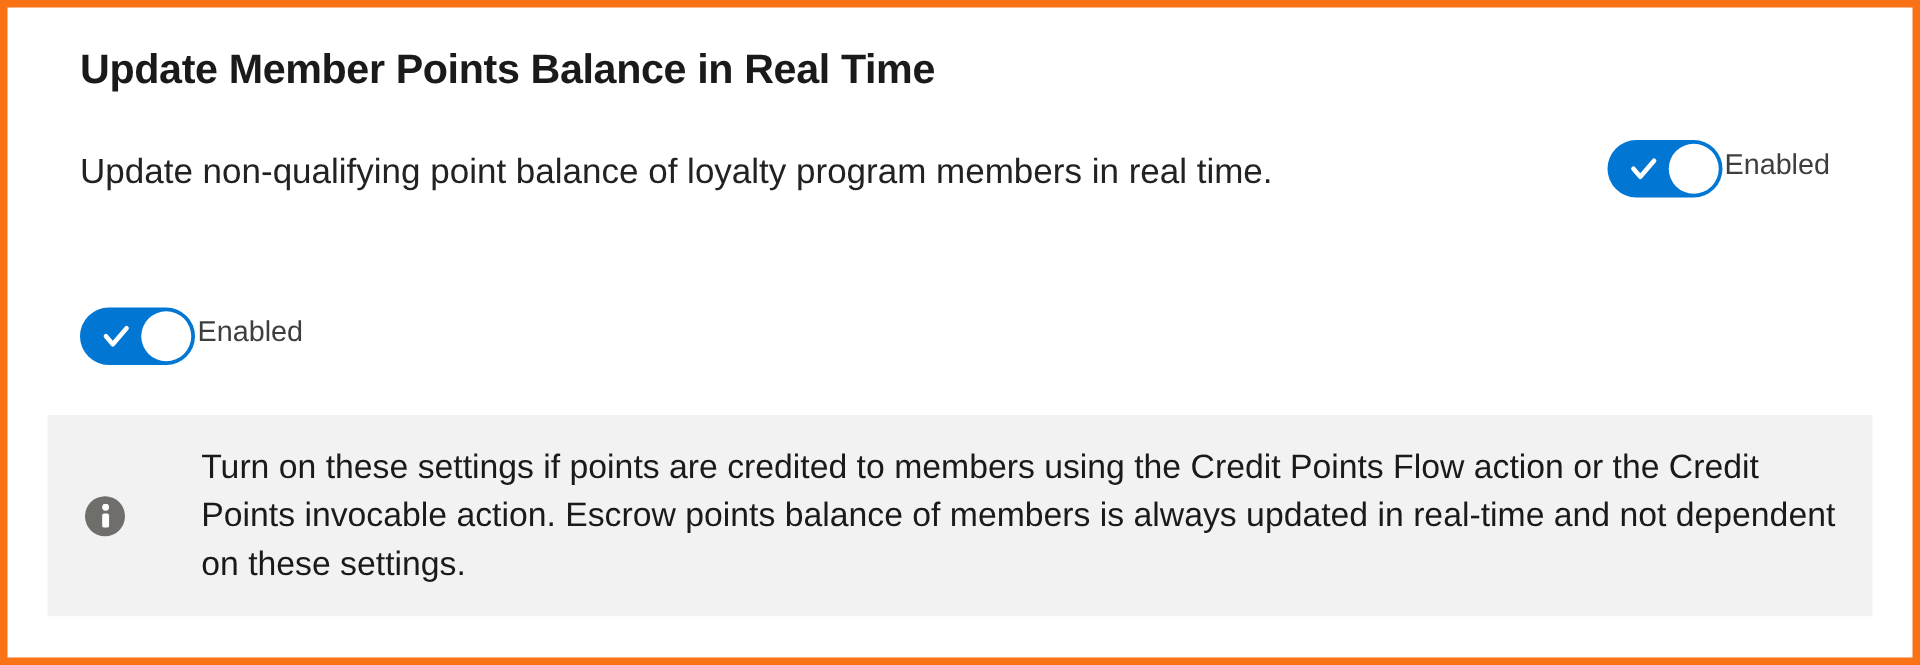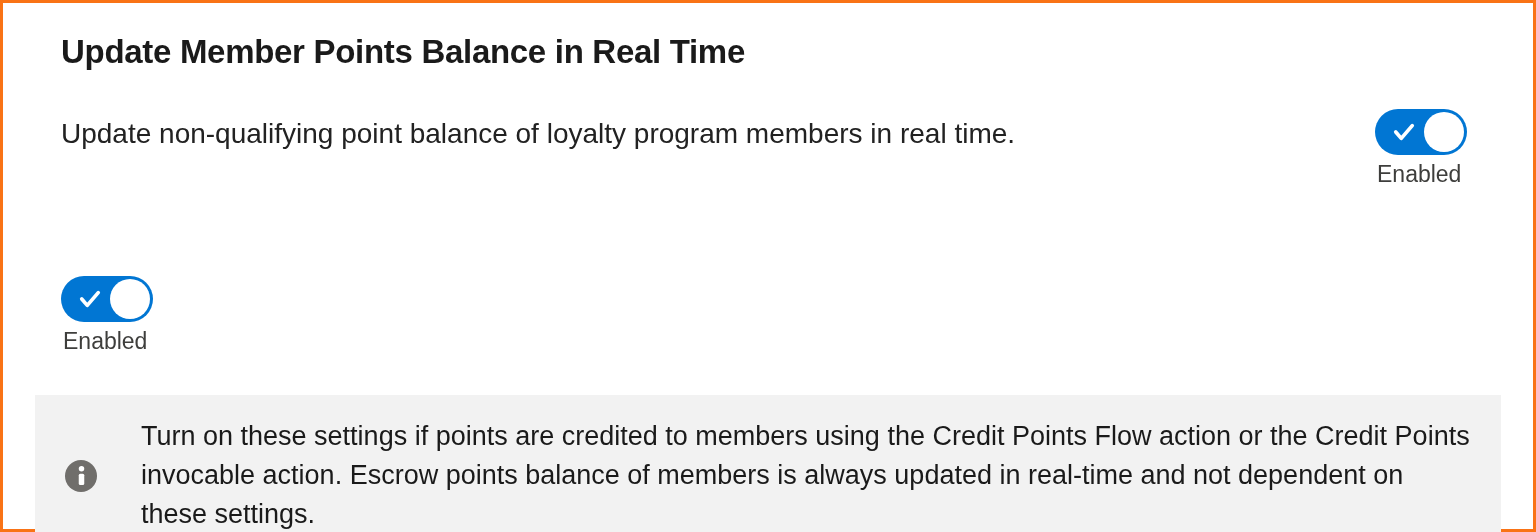--- a/index.html
+++ b/index.html
@@ -7,21 +7,21 @@
       margin: 0;
       padding: 0;
     }
     body {
       font-family: -apple-system, BlinkMacSystemFont, "Segoe UI", Helvetica, Arial, sans-serif;
       background: #fff;
       width: 1536px;
       height: 532px;
     }
     .panel {
-      border: 3px solid #f97316;
+      border: 6px solid #f97316;
       width: 1536px;
       height: 532px;
       padding: 30px 58px 24px 58px;
       position: relative;
     }
     .section-title {
       font-size: 33px;
       font-weight: 700;
       color: #1a1a1a;
       letter-spacing: -0.3px;
@@ -38,21 +38,21 @@
     }
     .setting-label {
       font-size: 28px;
       color: #222;
       line-height: 1.35;
       font-weight: 400;
       padding-top: 6px;
     }
     .toggle-col {
       display: flex;
-      flex-direction: column;
+      flex-direction: row;
       align-items: flex-start;
       flex-shrink: 0;
       margin-right: 8px;
     }
     .toggle {
       width: 92px;
       height: 46px;
       border-radius: 46px;
       background: #0176d3;
       position: relative;
@@ -83,20 +83,21 @@
       margin-top: 6px;
       margin-left: 2px;
     }
     .info-box {
       background: #f2f2f2;
       display: flex;
       align-items: center;
       padding: 22px 28px 22px 24px;
       margin-left: -26px;
       margin-right: -26px;
+      gap: 17px;
     }
     .info-icon {
       width: 32px;
       height: 32px;
       border-radius: 50%;
       background: #706e6b;
       flex-shrink: 0;
       display: flex;
       align-items: center;
       justify-content: center;

